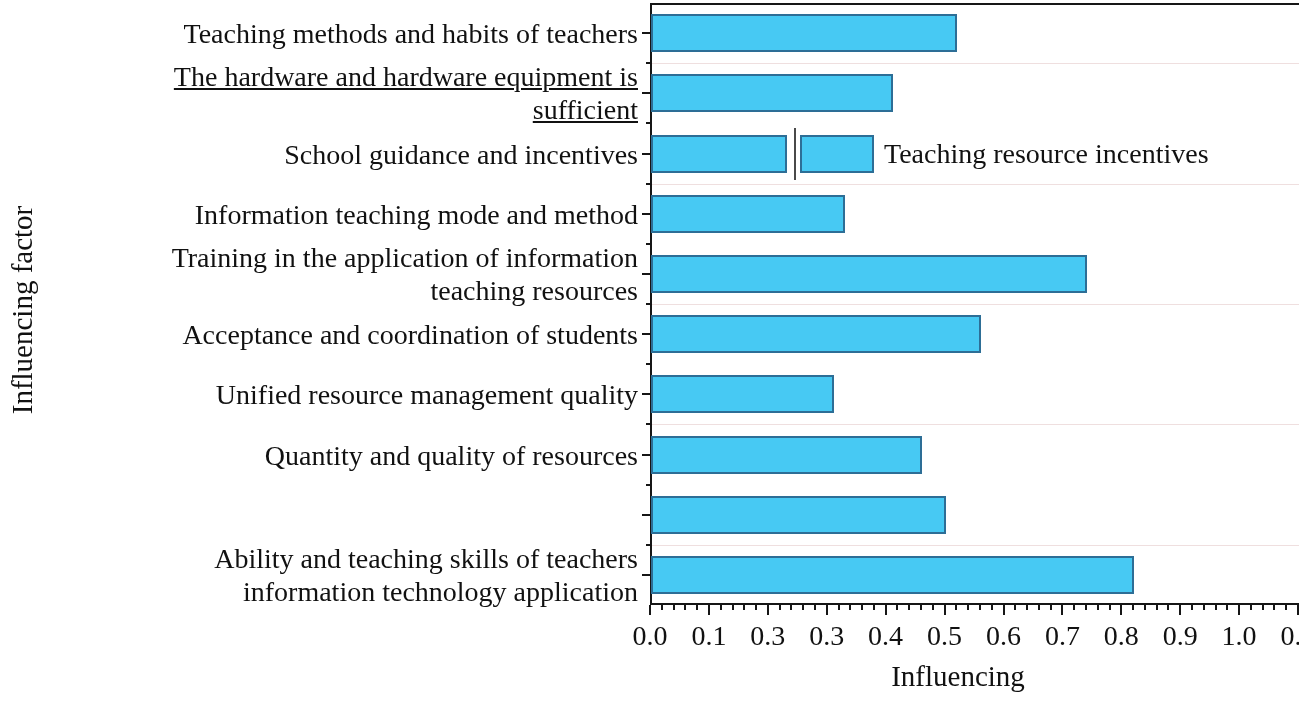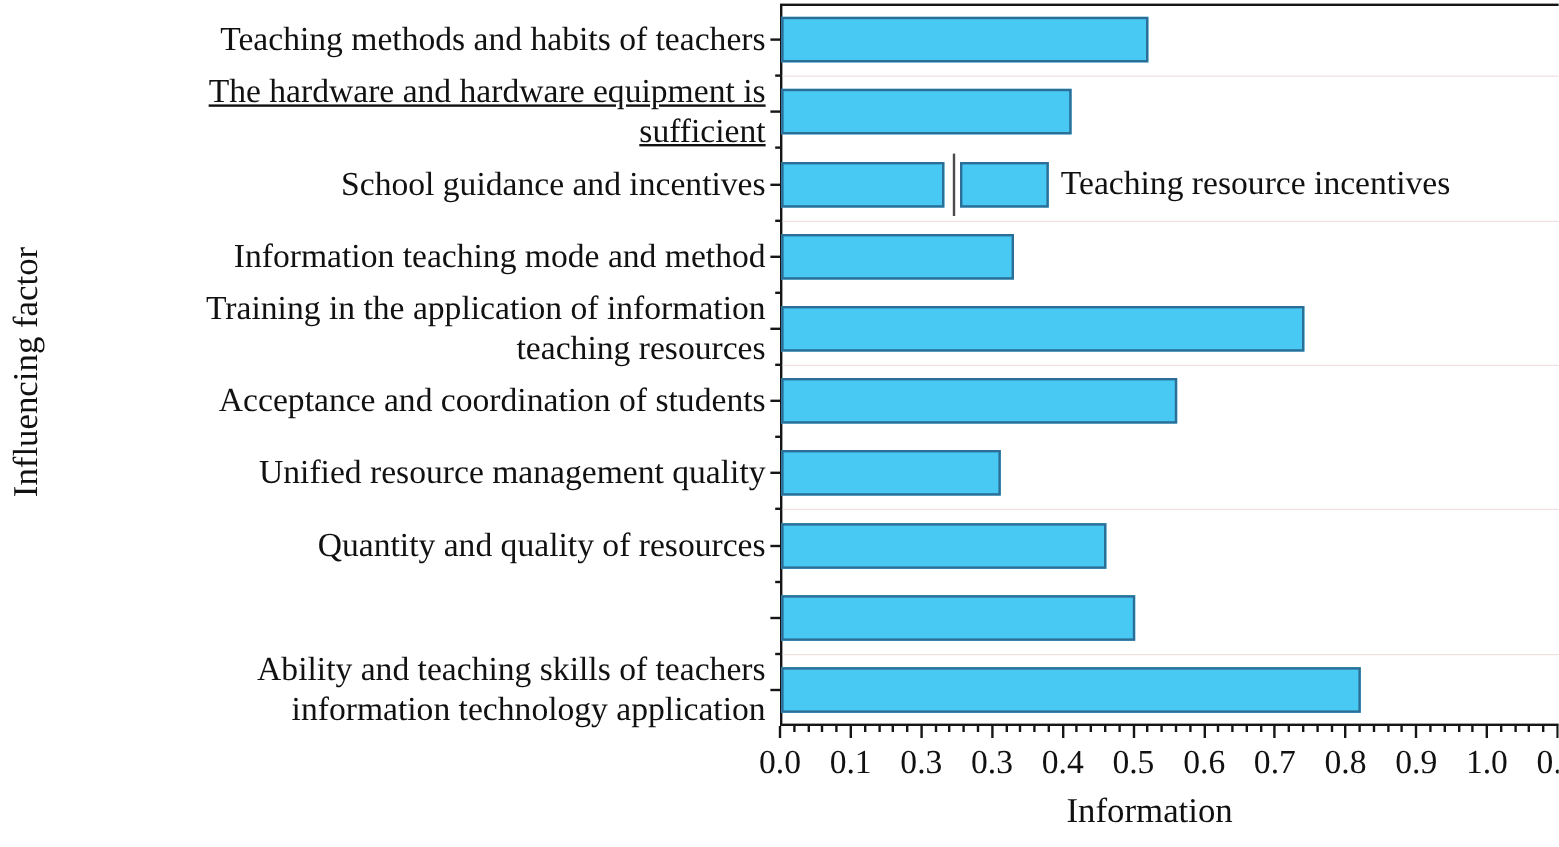--- a/index.html
+++ b/index.html
@@ -168,14 +168,14 @@
       <div class="abs tick" style="left: 1245.7px; top: 605px; width: 2px; height: 5px;"></div>
       <div class="abs tick" style="left: 1257.4px; top: 605px; width: 2px; height: 5px;"></div>
       <div class="abs tick" style="left: 1269.2px; top: 605px; width: 2px; height: 5px;"></div>
       <div class="abs tick" style="left: 1281px; top: 605px; width: 2px; height: 10px;"></div>
       <div class="abs xtick-label" style="left: 1282px; top: 622px;">0.7</div>
       <div class="abs legend-divider" style="left: 778px; top: 127.5px; height: 52px;"></div>
       <div class="abs legend-swatch" style="left: 784px; top: 134.5px; width: 74px; height: 38px;"></div>
       <div class="abs legend-label" style="left: 868px; top: 153.5px;">Teaching resource incentives</div>
     </div>
 
-  <div class="abs axis-title x-axis-title" style="left:958px; top:660px;">Information</div>
+  <div class="abs axis-title x-axis-title" style="left:958px; top:660px;">Influencing</div>
 </div>
 
 </body></html>

